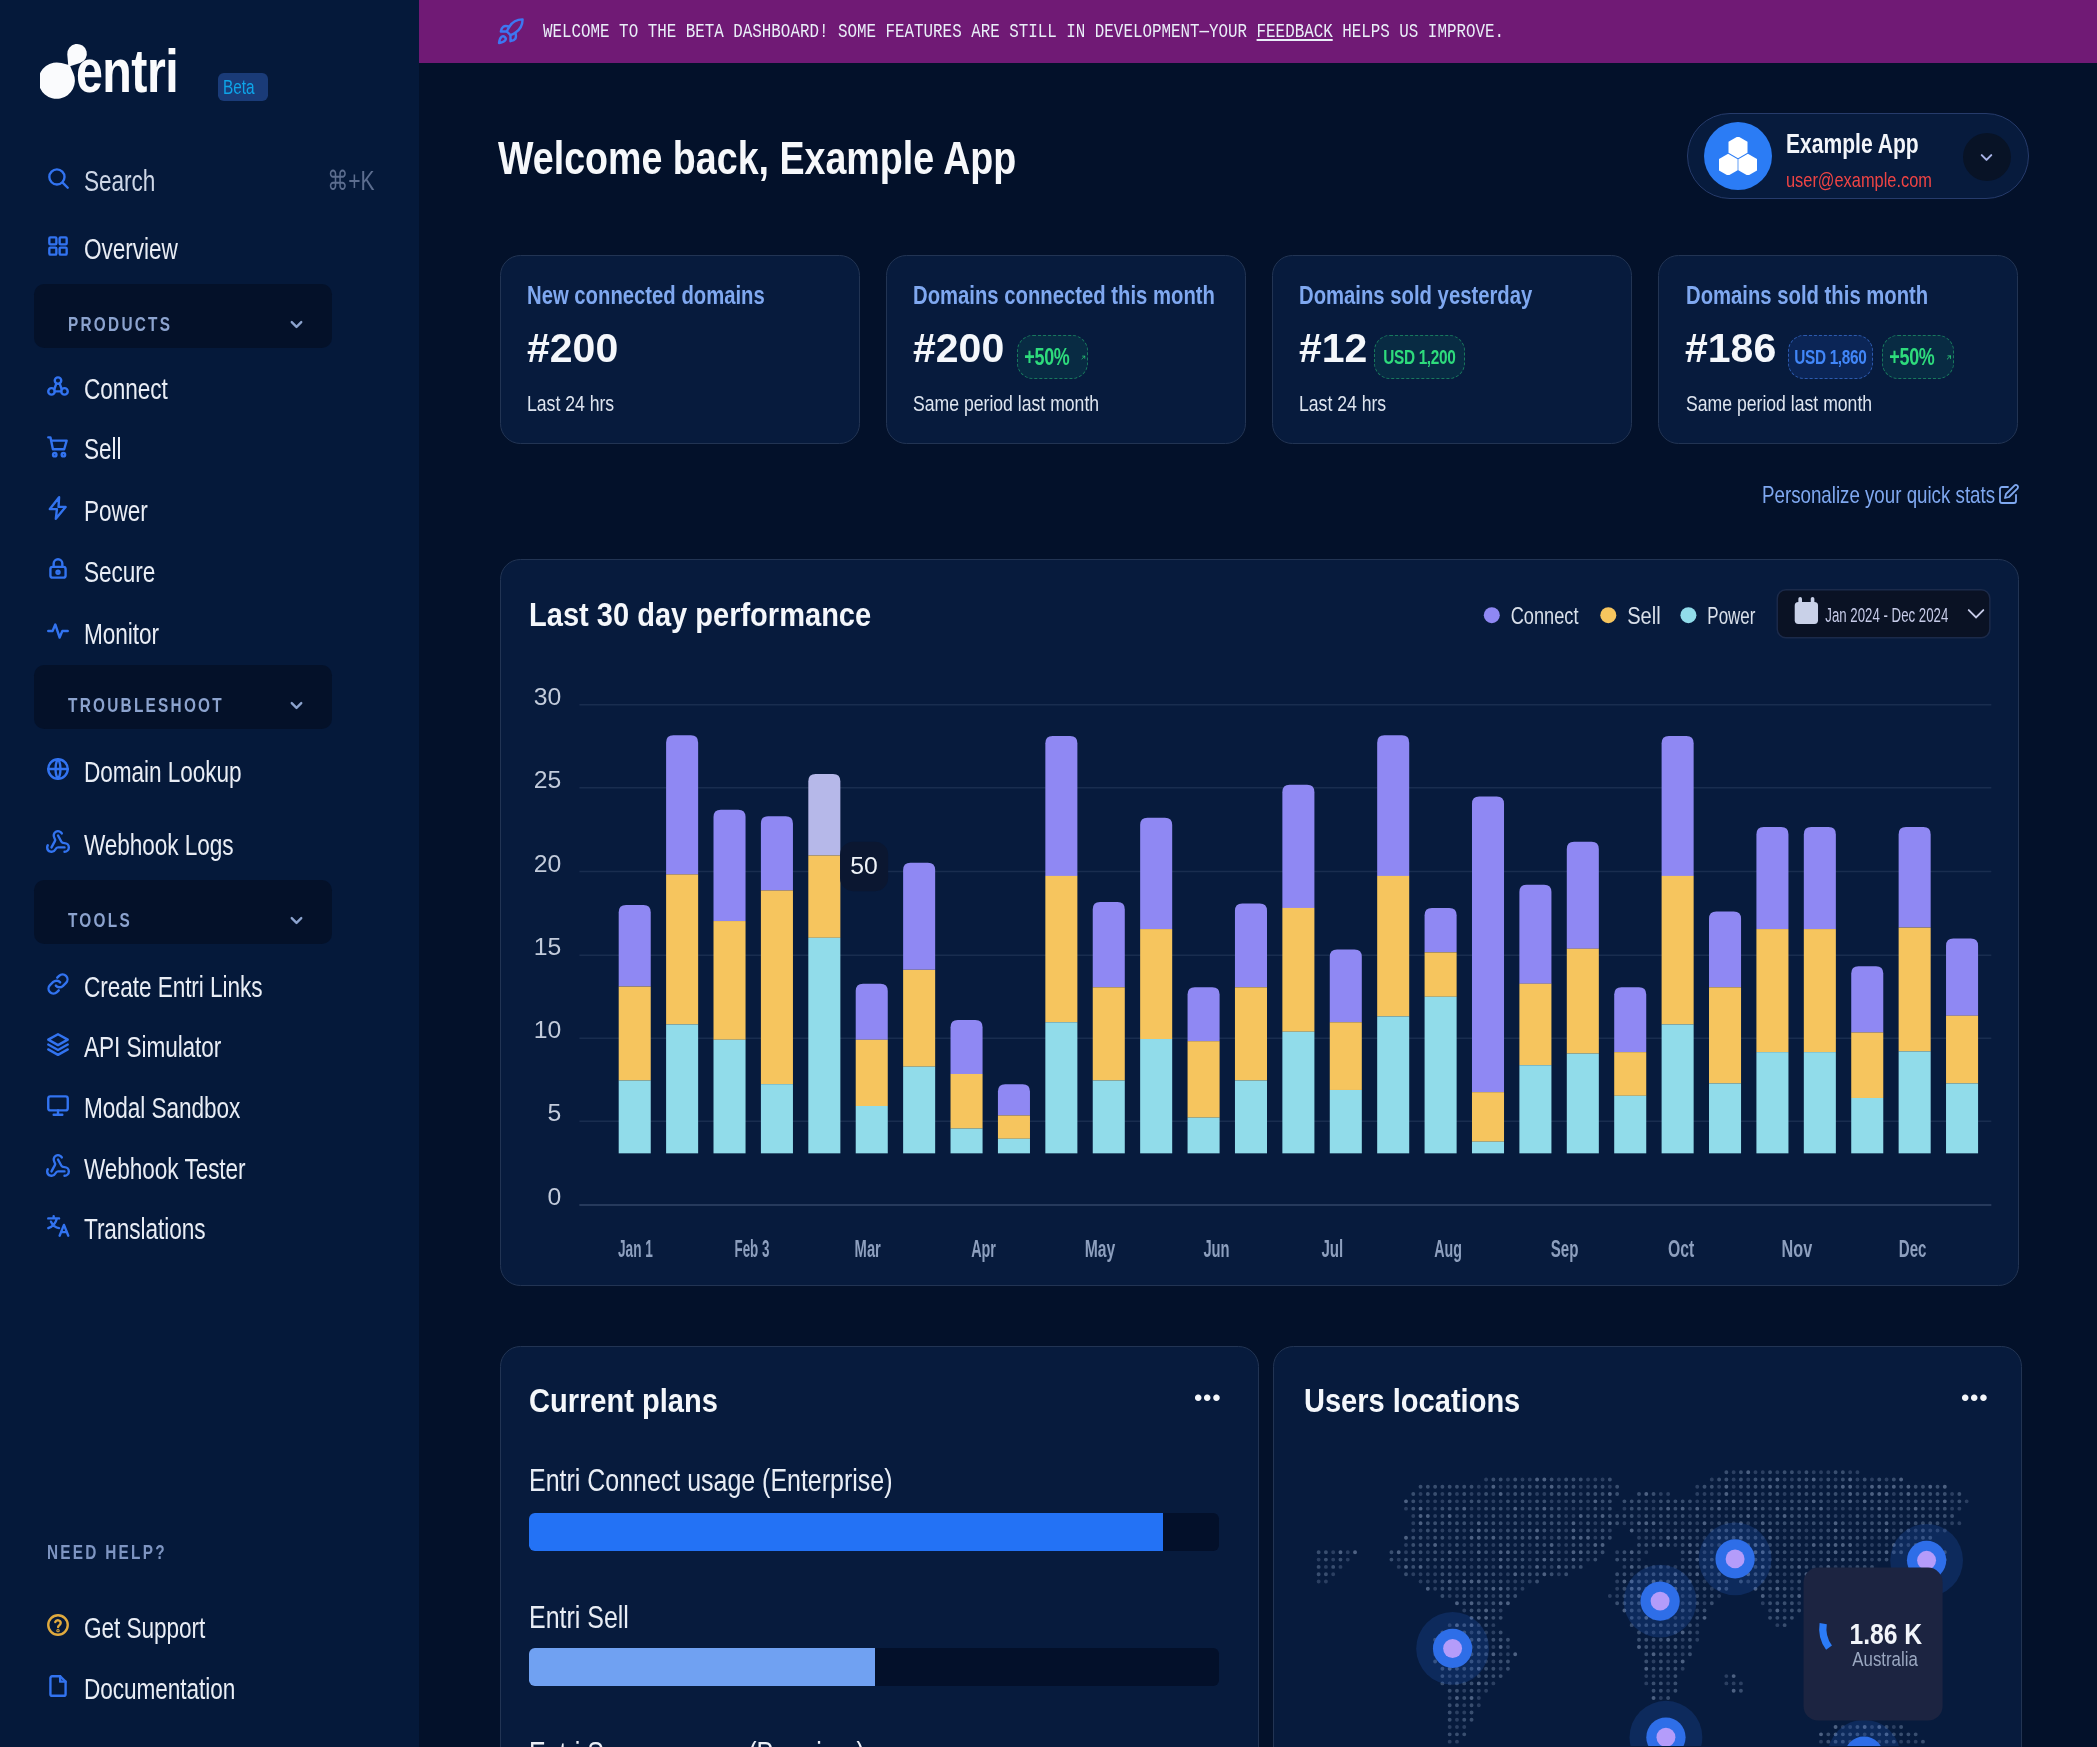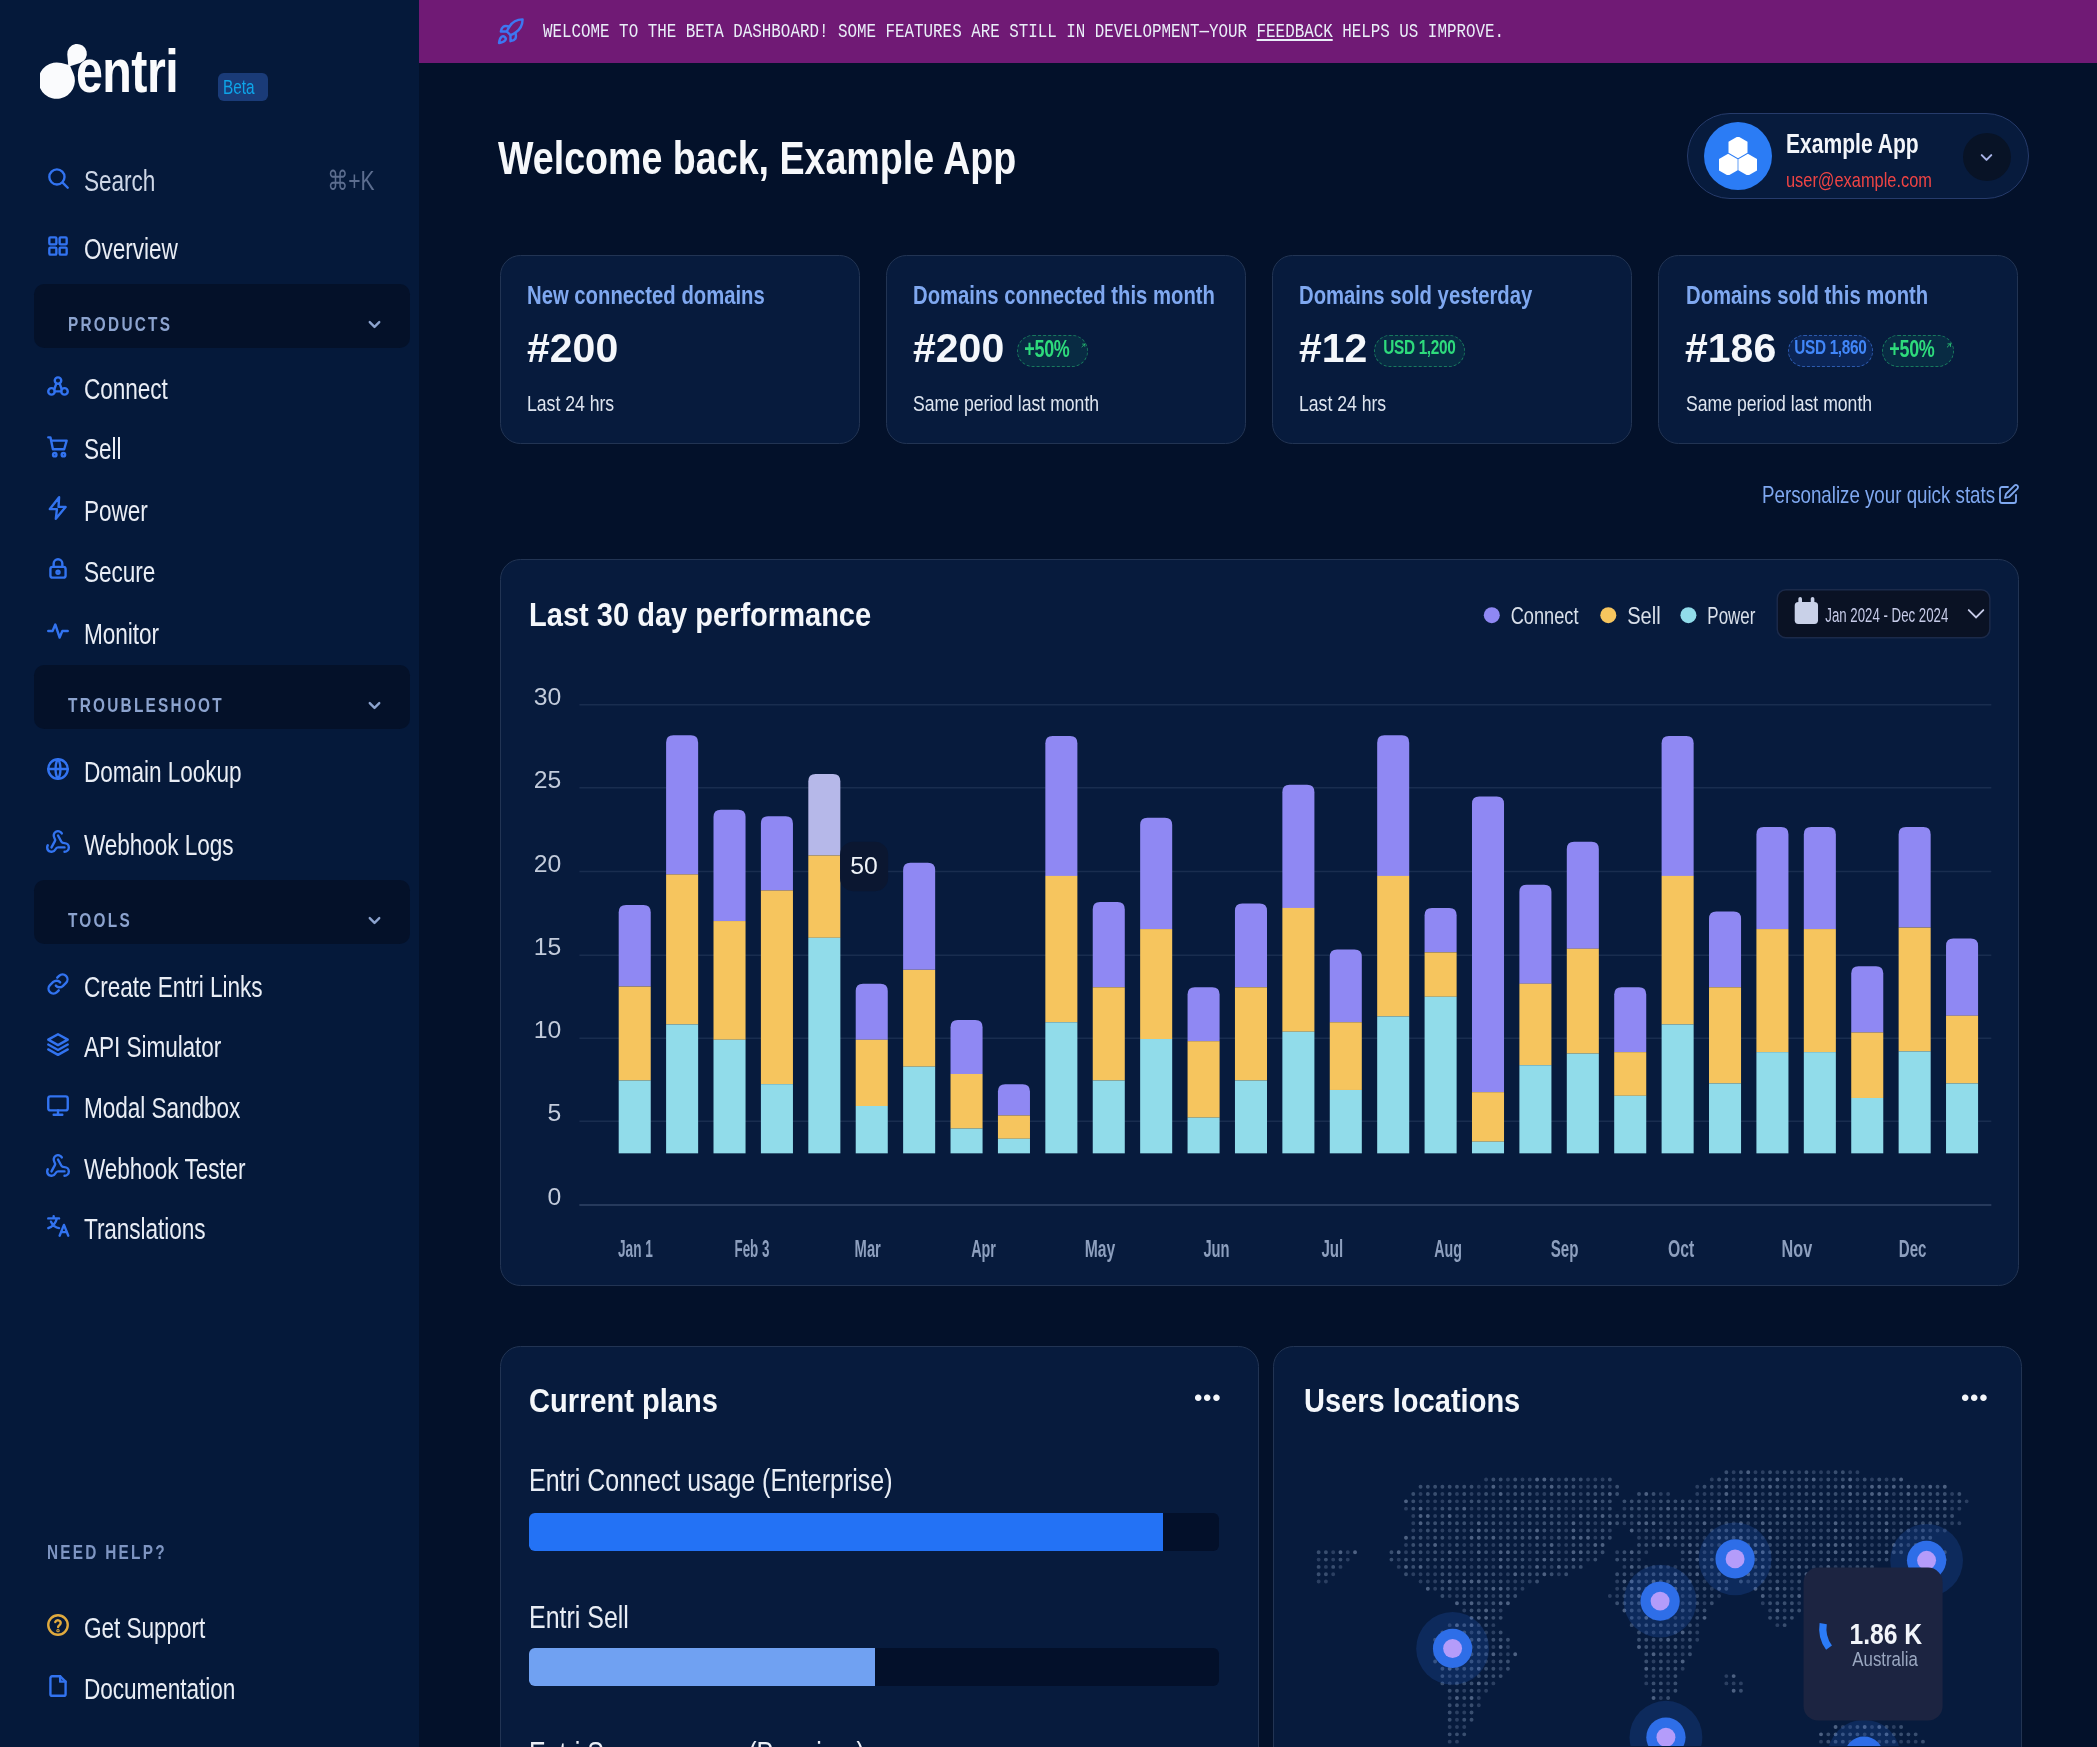--- a/index.html
+++ b/index.html
@@ -5,28 +5,28 @@
 html,body{width:2097px;height:1748px;overflow:hidden}
 body{font-family:"Liberation Sans",sans-serif;background:#03112A;position:relative}
 .abs{position:absolute}
 .t,.t84,.t89,.t74{display:inline-block;transform:scaleX(.78);transform-origin:0 50%;white-space:nowrap}
 .t84{transform:scaleX(.80)}.t89{transform:scaleX(.88)}.t74{transform:scaleX(.755)}
 .tr{display:inline-block;transform:scaleX(.78);transform-origin:100% 50%;white-space:nowrap}
 .tc{display:inline-block;transform:scaleX(.78);transform-origin:50% 50%;white-space:nowrap}
 #side{position:absolute;left:0;top:0;width:419px;height:1748px;background:#05193A}
 .nav-item{position:absolute;left:45px;display:flex;gap:13px;color:#E9EDF5;font-size:29px;letter-spacing:-0.1px}
 .nav-item svg{width:26px;height:26px;flex:0 0 auto}
-.sect{position:absolute;left:34px;width:376px;height:64px;background:#041129;border-radius:10.2px;display:flex;align-items:center;justify-content:space-between;padding:16px 26px 0 34px;color:#8CA3CE;font-size:19.7px;letter-spacing:2.9px;font-weight:600}
+.sect{position:absolute;left:34px;width:298px;height:64px;background:#041129;border-radius:10.2px;display:flex;align-items:center;justify-content:space-between;padding:16px 26px 0 34px;color:#8CA3CE;font-size:19.7px;letter-spacing:2.9px;font-weight:600}
 .chev{width:19px;height:19px;stroke:#8CA3CE;stroke-width:3;fill:none}
 #banner{position:absolute;left:419px;top:0;width:1678px;height:63px;background:#701a75;display:flex;align-items:center;color:#E9EEF8;font-family:"Liberation Mono",monospace;font-size:21px}
 .card{position:absolute;background:#071B3D;border:1.5px solid #223453;border-radius:20.4px}
 .stat-title{position:absolute;left:28px;top:280px;color:#7FA8F0;font-size:26px;font-weight:700}
 .stat-num{position:absolute;left:27px;top:325px;color:#F4F7FB;font-size:41px;font-weight:700}
 .stat-sub{position:absolute;left:28px;top:391px;color:#DDE4EF;font-size:22.6px}
-.badge{position:absolute;top:335px;height:32px;border-radius:16px;display:flex;align-items:flex-start;justify-content:center;font-weight:700;letter-spacing:-0.4px}
+.badge{position:absolute;top:335px;height:44px;border-radius:16px;display:flex;align-items:center;justify-content:center;font-weight:700;letter-spacing:-0.4px}
 .badge.green{background:rgba(16,185,129,0.10);border:1.5px dashed rgba(46,217,125,0.45);color:#2EDB7C}
 .badge.blue{background:rgba(37,99,235,0.15);border:1.5px dashed rgba(73,135,248,0.55);color:#4186F8}
 .cardtitle{color:#F4F7FB;font-size:33px;font-weight:700}
 .dots3{position:absolute;color:#F4F7FB;font-size:24px;letter-spacing:0.7px}
 .planlabel{position:absolute;left:529px;color:#E8EDF5;font-size:32px}
 .track{position:absolute;left:529px;width:690px;height:38px;background:#03102A;border-radius:5.8px;overflow:hidden}
 .fill{height:100%}
 </style></head>
 <body>
 

